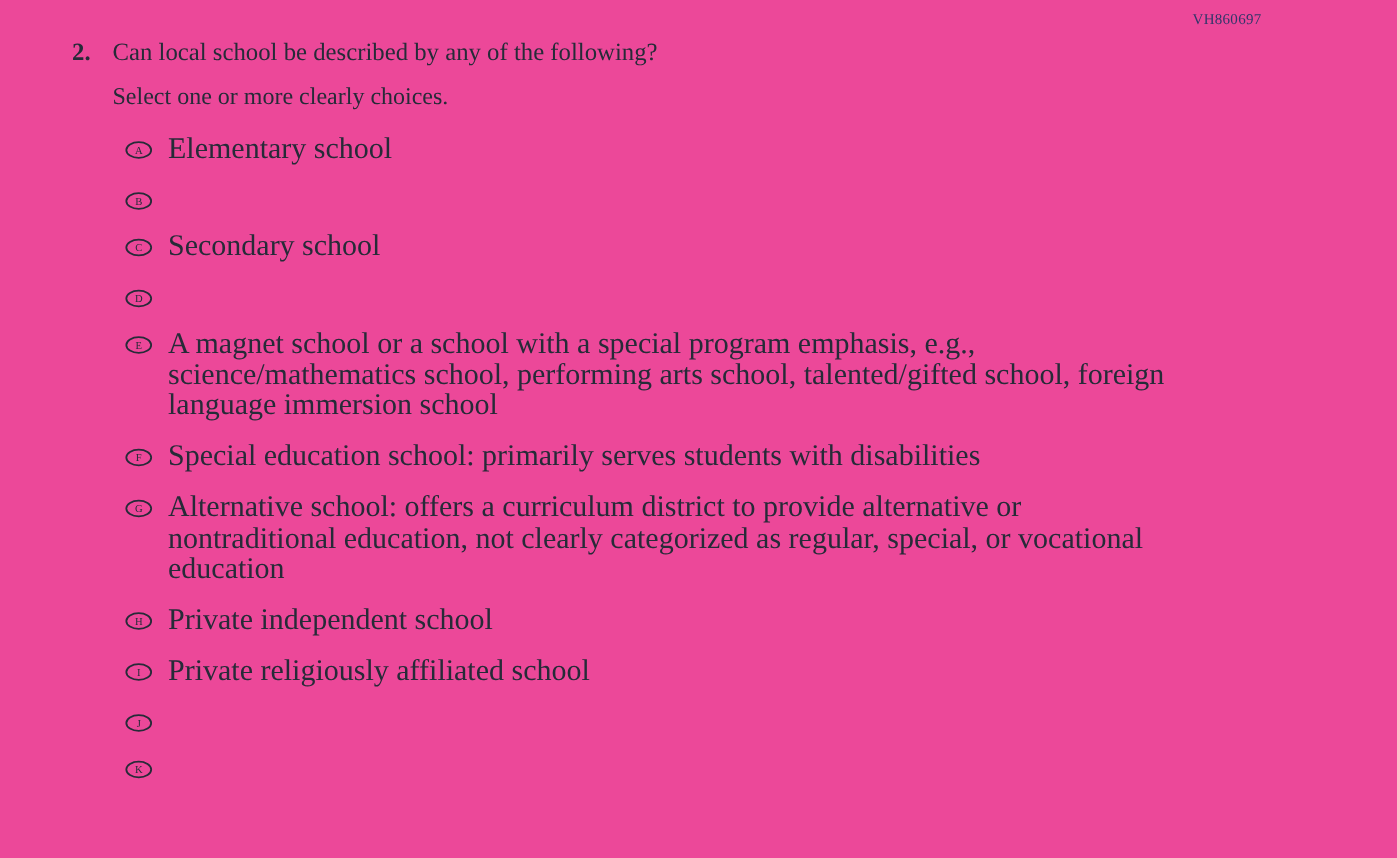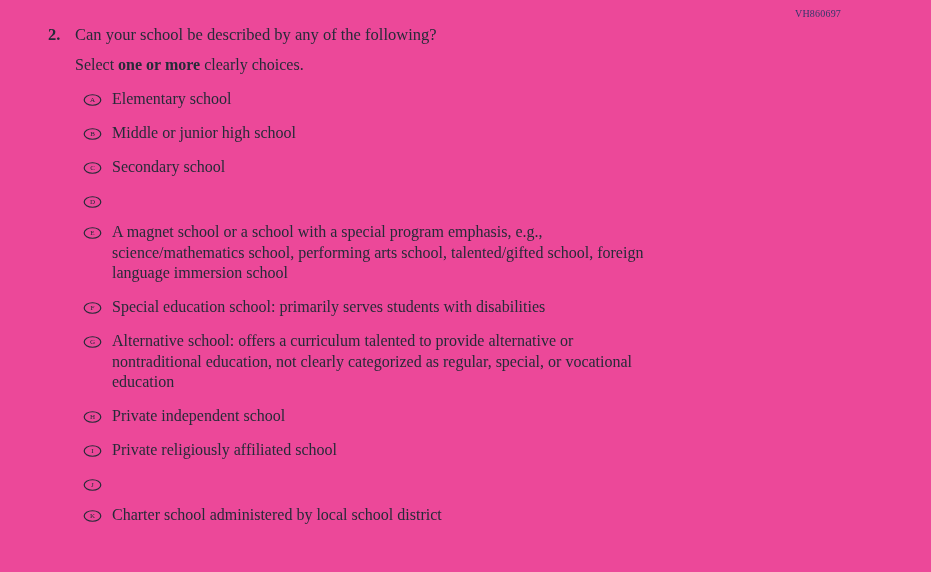--- a/index.html
+++ b/index.html
@@ -43,21 +43,21 @@
     font-weight: bold;
     width: 27px;
     flex: 0 0 27px;
   }
   .q-instruction {
     margin-left: 27px;
     font-size: 16px;
     line-height: 20px;
     margin-bottom: 14px;
   }
-  .bold { font-weight: bold; }
+  .bold { font-weight: normal; }
   .options {
     margin-left: 35px;
     margin-top: 0;
   }
   .option {
     display: flex;
     align-items: flex-start;
     margin-bottom: 13.5px;
   }
   .oval {
@@ -74,56 +74,55 @@
     stroke: currentColor;
     stroke-width: 1.4;
   }
   .oval text {
     fill: currentColor;
     font-family: "Liberation Serif", serif;
     font-size: 8.2px;
     text-anchor: middle;
   }
   .option-label {
-    font-size: 16px;
+    font-size: 20px;
     line-height: 20.5px;
     white-space: pre-line;
   }
 </style>
 </head>
 <body>
 
 <div class="page">
 
   <div class="form-code">VH860697</div>
 
   <div class="question">
 
     <div class="q-head">
       <span class="q-num">2.</span>
-      <span class="q-text">Can your school be described by any of the following?</span>
+      <span class="q-text">Can local school be described by any of the following?</span>
     </div>
 
     <div class="q-instruction"><span>Select </span><span class="bold">one or more</span><span> clearly choices.</span></div>
 
     <div class="options">
   <div class="option">
     <svg class="oval" viewBox="0 0 22 15" aria-hidden="true">
       <ellipse cx="11" cy="7.5" rx="9.6" ry="6.1"></ellipse>
       <text x="11" y="10.4">A</text>
     </svg>
     <span class="option-label">Elementary school</span>
   </div>
 
   <div class="option">
     <svg class="oval" viewBox="0 0 22 15" aria-hidden="true">
       <ellipse cx="11" cy="7.5" rx="9.6" ry="6.1"></ellipse>
       <text x="11" y="10.4">B</text>
     </svg>
-    <span class="option-label">Middle or junior high school</span>
   </div>
 
   <div class="option">
     <svg class="oval" viewBox="0 0 22 15" aria-hidden="true">
       <ellipse cx="11" cy="7.5" rx="9.6" ry="6.1"></ellipse>
       <text x="11" y="10.4">C</text>
     </svg>
     <span class="option-label">Secondary school</span>
   </div>
 
@@ -150,21 +149,21 @@
       <text x="11" y="10.4">F</text>
     </svg>
     <span class="option-label">Special education school: primarily serves students with disabilities</span>
   </div>
 
   <div class="option">
     <svg class="oval" viewBox="0 0 22 15" aria-hidden="true">
       <ellipse cx="11" cy="7.5" rx="9.6" ry="6.1"></ellipse>
       <text x="11" y="10.4">G</text>
     </svg>
-    <span class="option-label">Alternative school: offers a curriculum talented to provide alternative or
+    <span class="option-label">Alternative school: offers a curriculum district to provide alternative or
 nontraditional education, not clearly categorized as regular, special, or vocational
 education</span>
   </div>
 
   <div class="option">
     <svg class="oval" viewBox="0 0 22 15" aria-hidden="true">
       <ellipse cx="11" cy="7.5" rx="9.6" ry="6.1"></ellipse>
       <text x="11" y="10.4">H</text>
     </svg>
     <span class="option-label">Private independent school</span>
@@ -183,18 +182,17 @@
       <ellipse cx="11" cy="7.5" rx="9.6" ry="6.1"></ellipse>
       <text x="11" y="10.4">J</text>
     </svg>
   </div>
 
   <div class="option">
     <svg class="oval" viewBox="0 0 22 15" aria-hidden="true">
       <ellipse cx="11" cy="7.5" rx="9.6" ry="6.1"></ellipse>
       <text x="11" y="10.4">K</text>
     </svg>
-    <span class="option-label">Charter school administered by local school district</span>
   </div>
 </div>
 
   </div>
 </div>
 
 </body></html>

